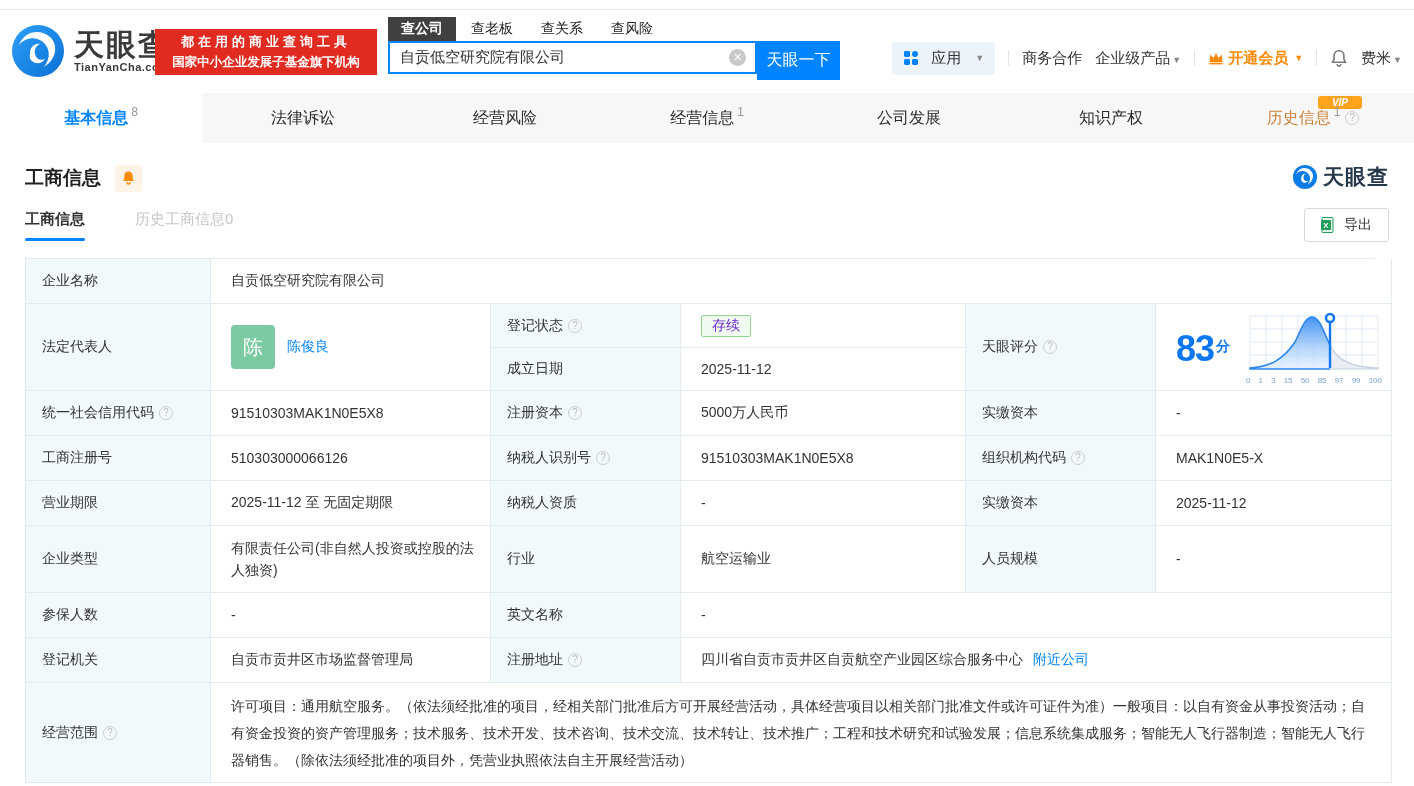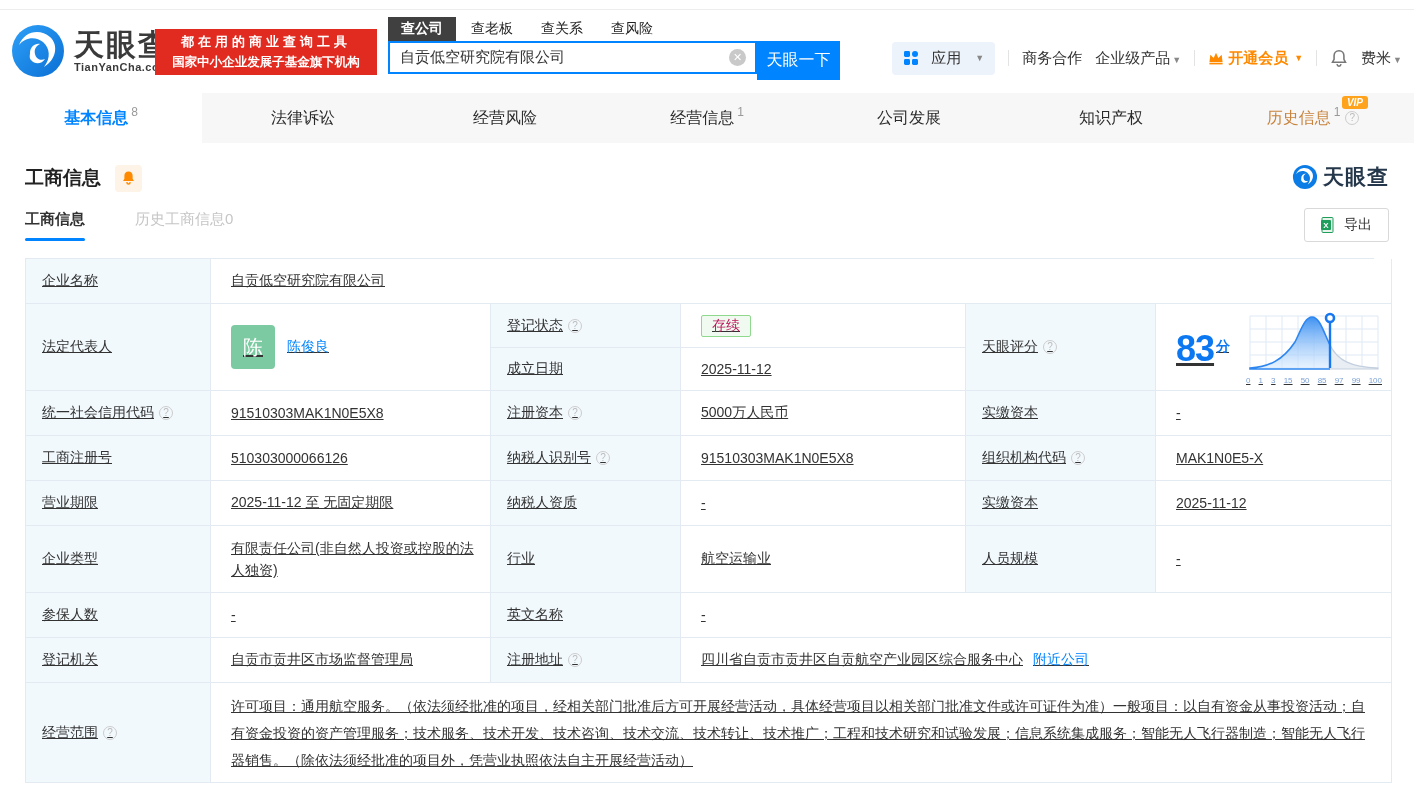--- a/index.html
+++ b/index.html
@@ -34,47 +34,47 @@
   .vip-link { color:#ff8a00; font-weight:bold; display:flex; align-items:center; gap:4px; cursor:pointer; }
   .vip-link .caret { color:#ff8a00; }
   .bell-wrap { cursor:pointer; display:flex; align-items:center; }
 
   
   .tab-bar { display:flex; height:50px; background:#f7f7f8; }
   .nav-tab { flex:1 1 0; display:flex; align-items:center; justify-content:center; font-size:16px; color:#2b2b2b; cursor:pointer; position:relative; }
   .nav-tab.active { background:#fff; color:#0084ff; font-weight:bold; }
   .tab-count { font-size:12px; color:#999; margin-left:3px; position:relative; top:-6px; font-weight:normal; }
   .nav-tab.history { color:#c8833c; }
-  .vip-badge { position:absolute; top:3px; right:46px; background:#ffa21c; color:#fff; font-size:10px; font-weight:bold; font-style:italic; padding:1px 5px; border-radius:3px; }
+  .vip-badge { position:absolute; top:3px; right:52px; background:#ffa21c; color:#fff; font-size:10px; font-weight:bold; font-style:italic; padding:1px 14px; border-radius:3px; }
   .help-ico { display:inline-block; width:14px; height:14px; border:1px solid #ccc; border-radius:50%; color:#bbb; font-size:10px; line-height:12px; text-align:center; margin-left:5px; flex:none; cursor:pointer; font-style:normal; }
 
   
   .section-head { position:relative; margin:20px 25px 0 25px; height:30px; display:flex; align-items:center; }
   .section-title { font-size:19px; font-weight:bold; color:#222; }
   .sub-bell { width:27px; height:27px; background:#fdf3e7; border-radius:4px; margin-left:14px; display:flex; align-items:center; justify-content:center; cursor:pointer; }
   .watermark { position:absolute; right:0; top:0; display:flex; align-items:center; gap:5px; }
   .watermark .wm-text { font-size:21px; font-weight:bold; color:#25374a; letter-spacing:1px; }
 
   .subtab-row { position:relative; margin:17px 25px 0 25px; height:38px; display:flex; align-items:flex-start; }
   .subtab { font-size:15px; color:#333; margin-right:30px; padding-bottom:12px; cursor:pointer; position:relative; }
   .subtab.active { font-weight:bold; }
   .subtab.active::after { content:""; position:absolute; left:0; right:0; bottom:0; height:3px; background:#0084ff; border-radius:2px; }
   .subtab.dim { color:#c6c6c6;margin-left:20px; }
   .export-btn { position:absolute; right:0; top:-2px; height:34px; border:1px solid #d9d9d9; background:#fff; border-radius:3px; display:flex; align-items:center; gap:7px; padding:0 16px; font-size:14px; color:#333; cursor:pointer; font-family:inherit; }
 
   
   .info-table { margin:10px 40px 0 25px; display:grid;
     grid-template-columns:185px 280px 190px 285px 190px 236px;
     grid-template-rows:45px 44px 43px 45px 45px 45px 67px 45px 45px 100px;
-    border-top:1px solid #e4eaf1; border-left:1px solid #e4eaf1; font-size:14px;text-decoration:underline; }
+    border-top:1px solid #e4eaf1; border-left:1px solid #e4eaf1; font-size:14px; }
   .cell { border-right:1px solid #e4eaf1; border-bottom:1px solid #e4eaf1; display:flex; align-items:center; padding:0 10px 0 16px; background:#fff; min-width:0; }
   .cell.lab { background:#f2f9fd; color:#333; }
   .cell.val { padding-left:20px; color:#333; }
   .dash { color:#333; }
-  .status-badge { border:1px solid #8fd98f; background:#f0faf0; color:#be185d; font-size:14px; padding:1px 10px; border-radius:2px; }
+  .status-badge { border:1px solid #8fd98f; background:#f0faf0; color:#6d28d9; font-size:14px; padding:1px 10px; border-radius:2px; }
   .avatar { width:44px; height:44px; border-radius:4px; background:#7bcaa2; color:#fff; font-size:20px; display:flex; align-items:center; justify-content:center; margin-right:12px; cursor:pointer; flex:none; }
   a.blue-link { color:#0084ff; text-decoration:none; cursor:pointer; }
   .addr-link { margin-left:10px; white-space:nowrap; }
   .scope-cell { line-height:27px; padding:10px 20px; align-items:flex-start; display:block; }
   .wrap2 { line-height:22px; }
 
   
   .score-cell { display:flex; align-items:center; justify-content:space-between; padding:0 8px 0 16px; }
   .score-num { color:#0b78f2; font-weight:bold; font-size:36px; line-height:36px; letter-spacing:-1px; display:flex; align-items:flex-end; }
   .score-unit { font-size:14px; font-weight:bold; margin:0 0 3px 2px; }

